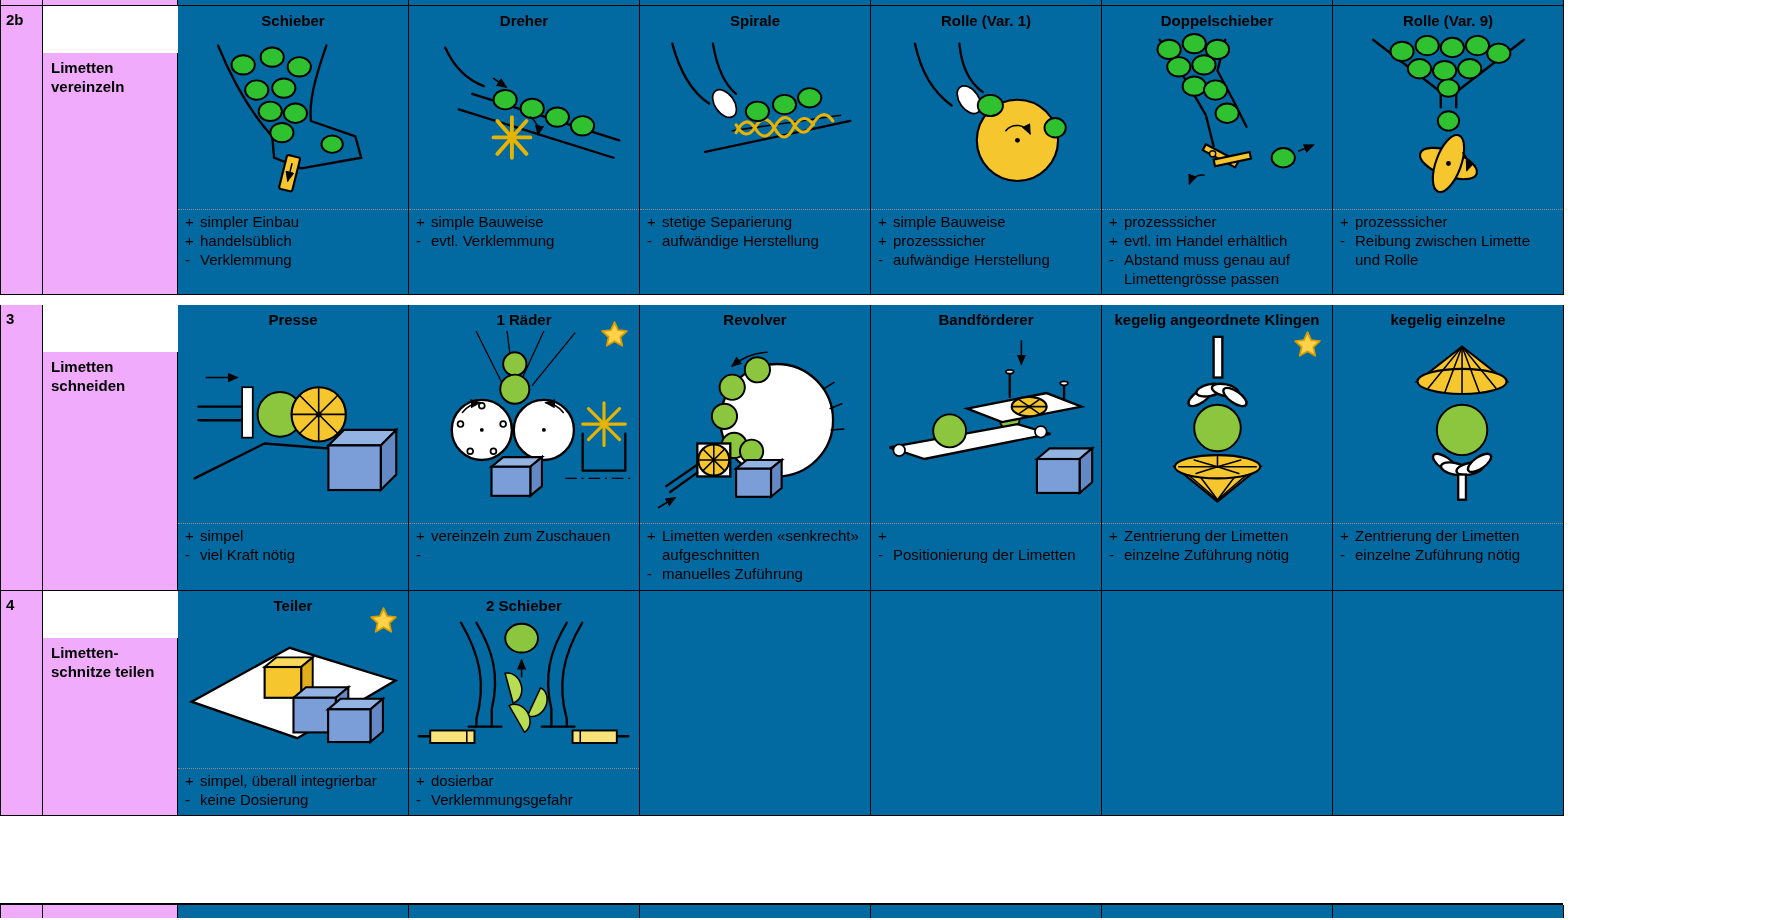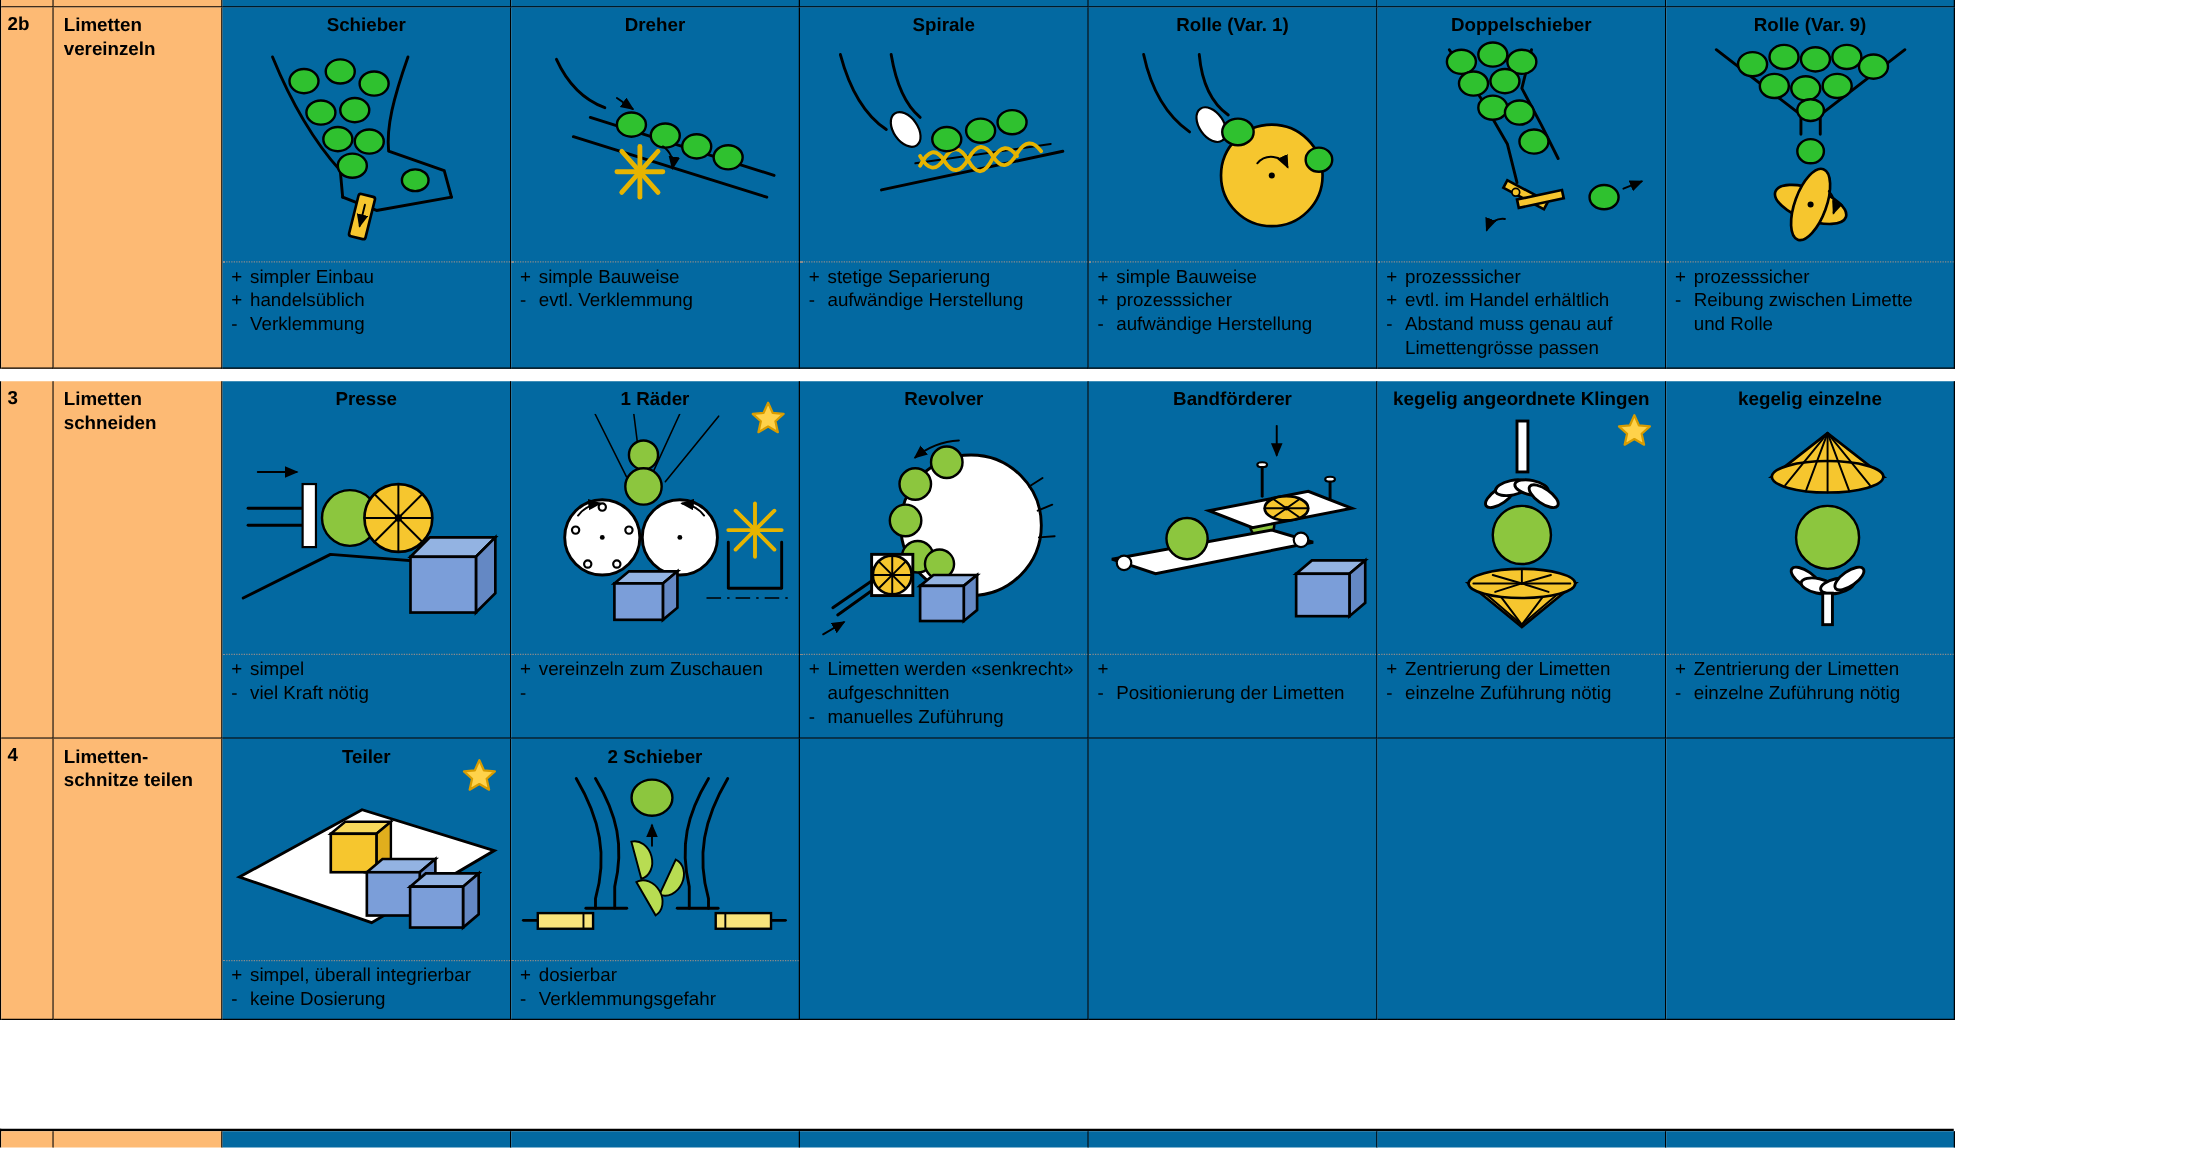--- a/index.html
+++ b/index.html
@@ -15,23 +15,23 @@
     width:1563px;box-sizing:border-box;
   }
   .tbl.block1{grid-template-rows:6px 289px;}
   .tbl.block2{grid-template-rows:286px 225px;margin-top:10px;}
   .tbl.block3{grid-template-rows:13px;margin-top:87px;border-top:2px solid #000;}
   .cell{
     border-right:1.5px solid #000;border-bottom:1.5px solid #000;
     background:#0369a1;box-sizing:border-box;position:relative;overflow:hidden;
   }
   .block3 .cell{border-bottom:none;}
-  .gray{background:#fdba74;}
+  .gray{background:#f0abfc;}
   .numc{font-weight:bold;font-size:15px;padding:5px 5px;}
-  .labc{font-weight:bold;font-size:15px;padding:5px 8px;line-height:19px;}
+  .labc{font-weight:bold;font-size:15px;padding:5px 8px;line-height:19px;margin-top:47px;}
   .concept{display:flex;flex-direction:column;}
   .ctitle{
     height:26px;flex:none;text-align:center;font-weight:bold;font-size:15px;
     padding-top:6px;box-sizing:border-box;
   }
   .sketch{flex:1;display:flex;align-items:center;justify-content:center;overflow:hidden;}
   .points{
     flex:none;border-top:1.5px dotted #8c8c8c;
     padding:2px 6px 2px 7px;font-size:15px;line-height:19px;
   }

